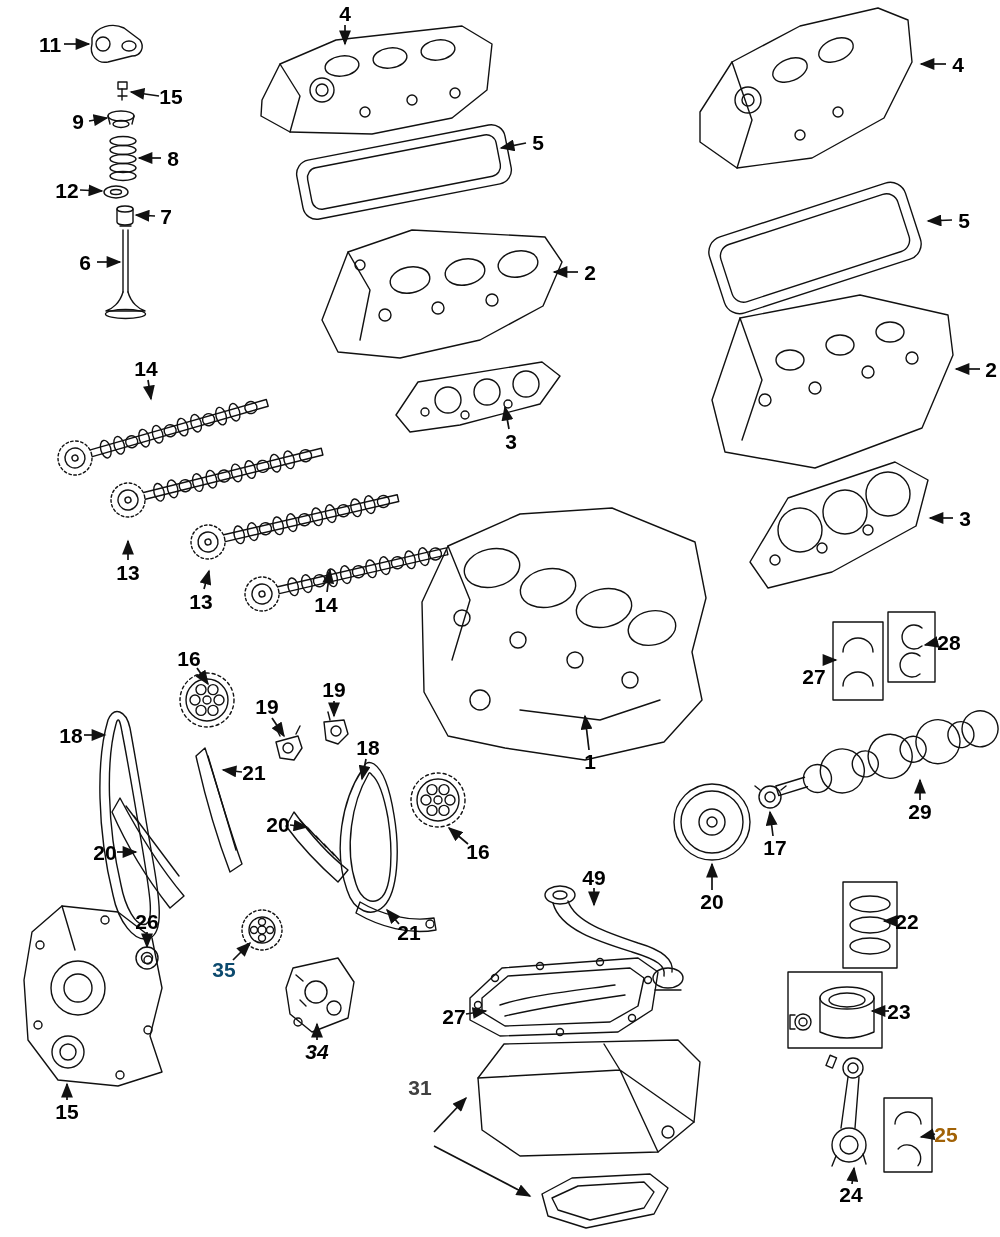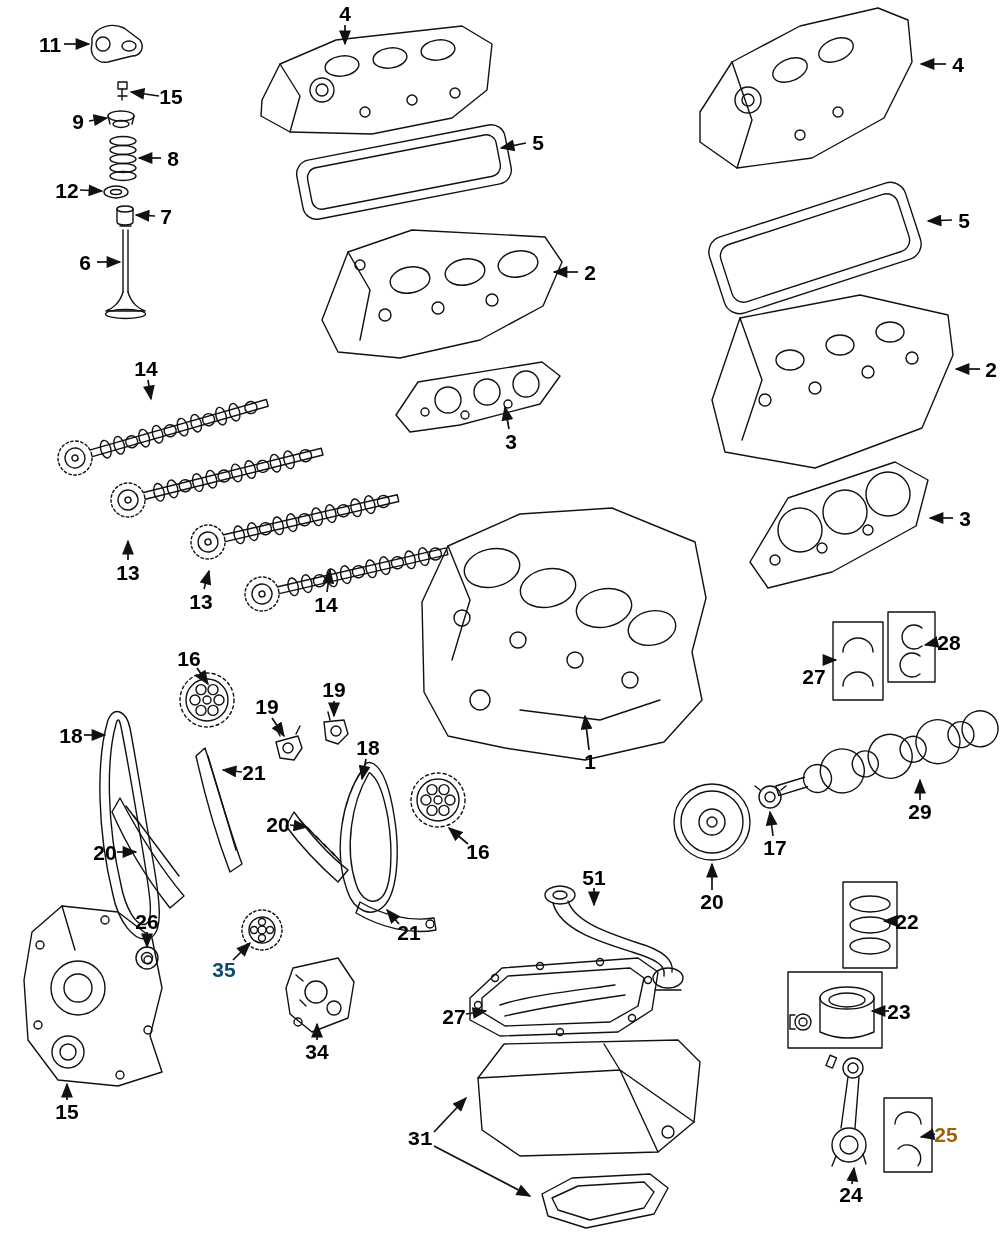--- a/index.html
+++ b/index.html
@@ -501,26 +501,26 @@
       <div class="part-label" style="left: 267px; top: 706px; color: rgb(0, 0, 0);">19</div>
       <div class="part-label" style="left: 334px; top: 689px; color: rgb(0, 0, 0);">19</div>
       <div class="part-label" style="left: 368px; top: 747px; color: rgb(0, 0, 0);">18</div>
       <div class="part-label" style="left: 254px; top: 772px; color: rgb(0, 0, 0);">21</div>
       <div class="part-label" style="left: 105px; top: 852px; color: rgb(0, 0, 0);">20</div>
       <div class="part-label" style="left: 278px; top: 824px; color: rgb(0, 0, 0);">20</div>
       <div class="part-label" style="left: 478px; top: 851px; color: rgb(0, 0, 0);">16</div>
       <div class="part-label" style="left: 147px; top: 921px; color: rgb(0, 0, 0);">26</div>
       <div class="part-label" style="left: 224px; top: 969px; color: #0c4a6e;">35</div>
       <div class="part-label" style="left: 409px; top: 932px; color: rgb(0, 0, 0);">21</div>
-      <div class="part-label" style="left: 317px; top: 1051px; color: rgb(0, 0, 0);">34</div>
+      <div class="part-label" style="left: 317px; top: 1051px; color: rgb(0, 0, 0); font-style: italic;">34</div>
       <div class="part-label" style="left: 67px; top: 1111px; color: rgb(0, 0, 0);">15</div>
       <div class="part-label" style="left: 590px; top: 761px; color: rgb(0, 0, 0);">1</div>
-      <div class="part-label" style="left: 594px; top: 877px; color: rgb(0, 0, 0);">51</div>
+      <div class="part-label" style="left: 594px; top: 877px; color: rgb(0, 0, 0);">49</div>
       <div class="part-label" style="left: 454px; top: 1016px; color: rgb(0, 0, 0);">27</div>
-      <div class="part-label" style="left: 420px; top: 1139px; color: #000000; font-family: Liberation Mono, monospace;">31</div>
+      <div class="part-label" style="left: 420px; top: 1087px; color: #404040;">31</div>
       <div class="part-label" style="left: 712px; top: 901px; color: rgb(0, 0, 0);">20</div>
       <div class="part-label" style="left: 775px; top: 847px; color: rgb(0, 0, 0);">17</div>
       <div class="part-label" style="left: 814px; top: 676px; color: rgb(0, 0, 0);">27</div>
       <div class="part-label" style="left: 949px; top: 642px; color: rgb(0, 0, 0);">28</div>
       <div class="part-label" style="left: 920px; top: 811px; color: rgb(0, 0, 0);">29</div>
       <div class="part-label" style="left: 907px; top: 921px; color: rgb(0, 0, 0);">22</div>
       <div class="part-label" style="left: 899px; top: 1011px; color: rgb(0, 0, 0);">23</div>
       <div class="part-label" style="left: 946px; top: 1134px; color: #a16207;">25</div>
       <div class="part-label" style="left: 851px; top: 1194px; color: rgb(0, 0, 0);">24</div>
     </div>

